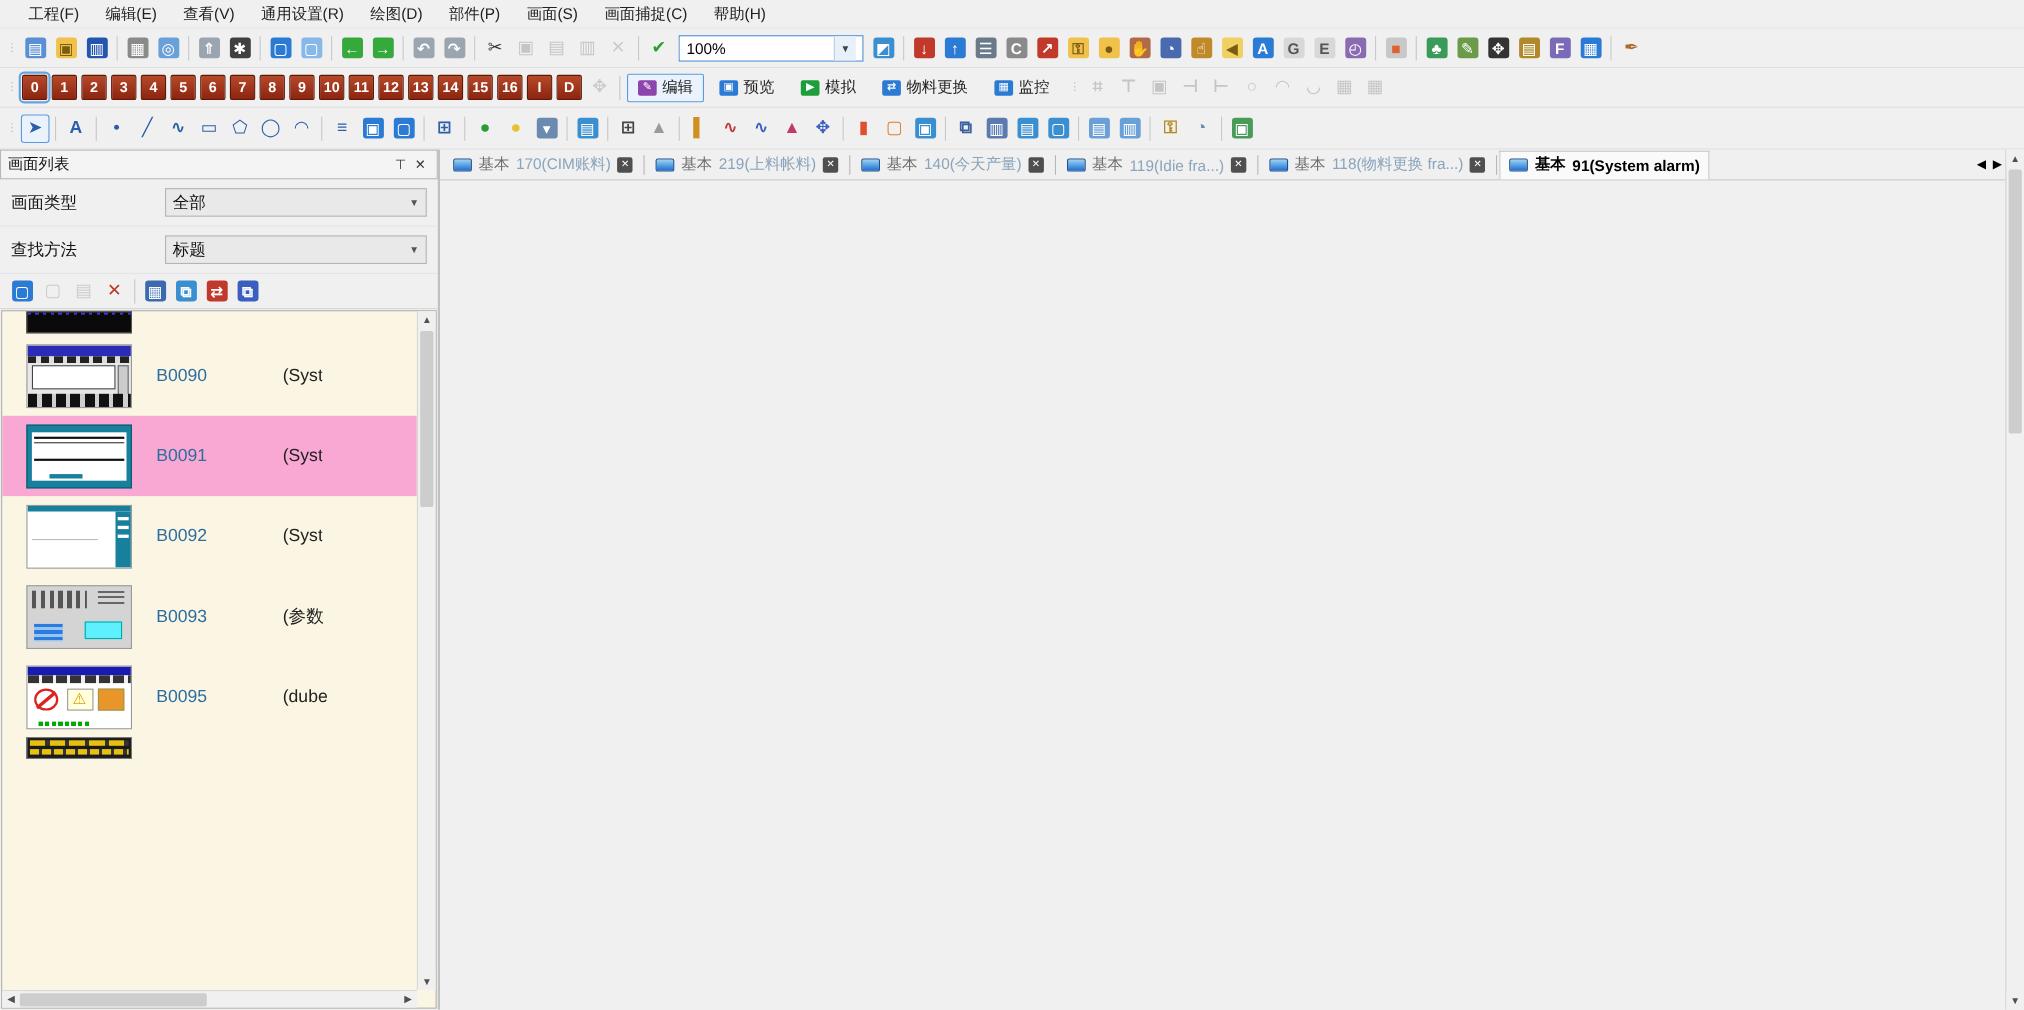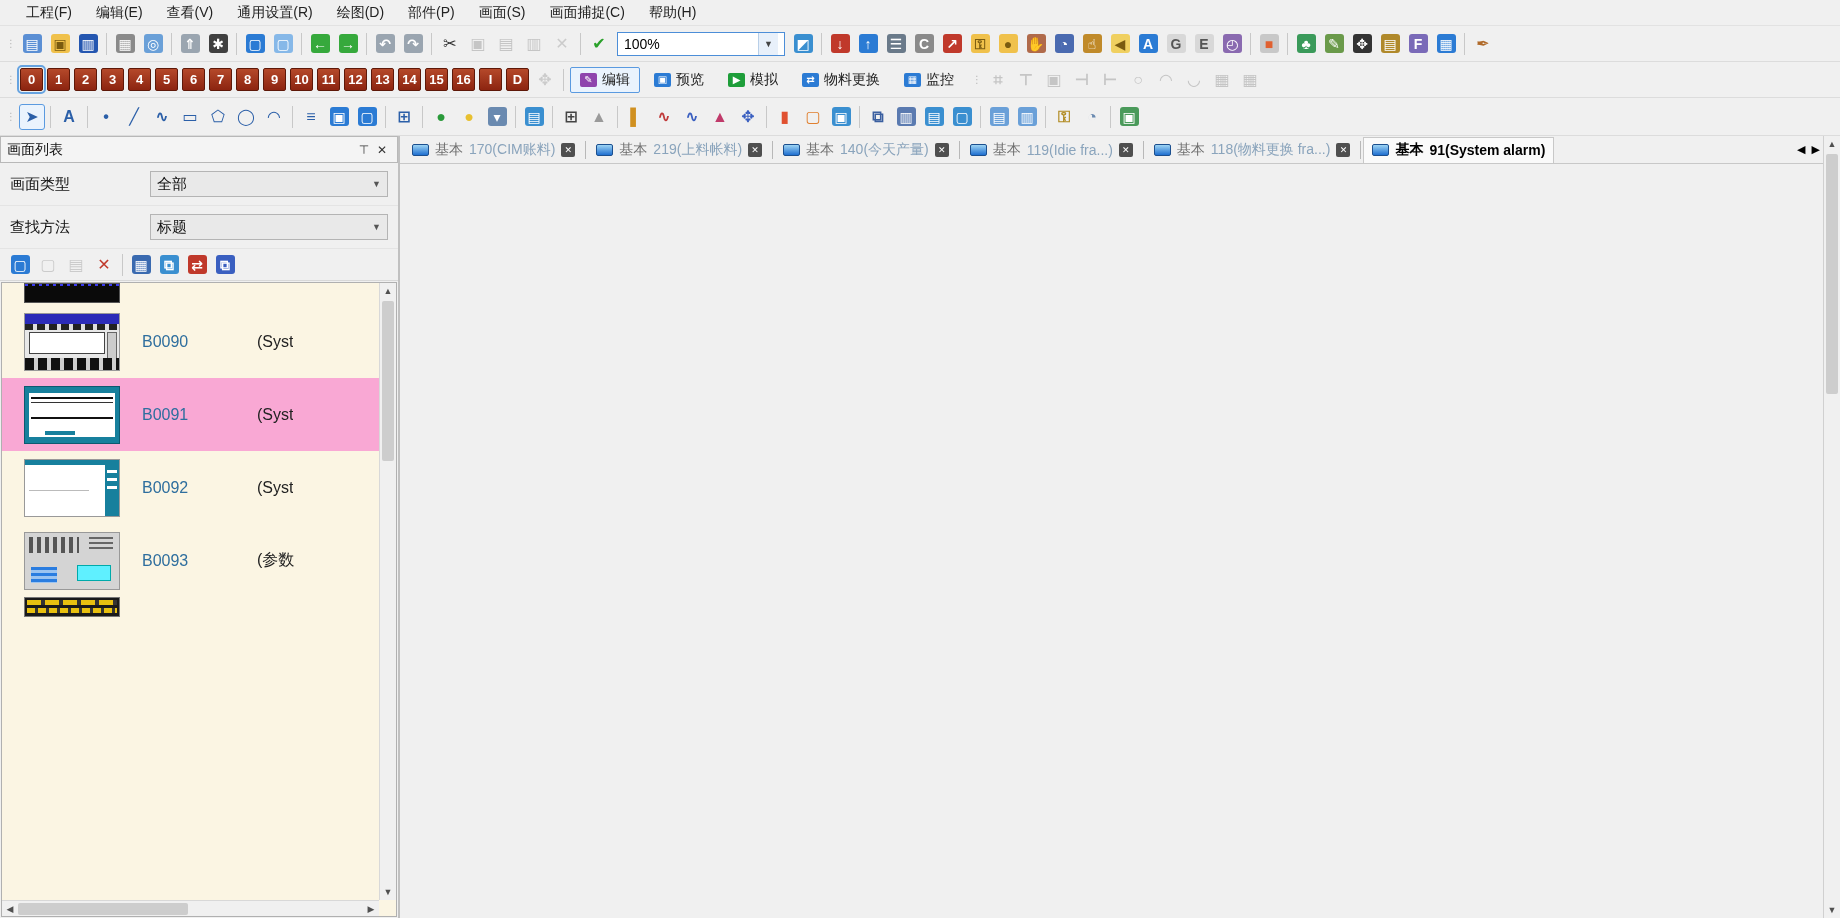--- a/index.html
+++ b/index.html
@@ -594,20 +594,32 @@
           <div class="list-item">
             <div class="thumb t-params">
               <div class="w1"></div>
               <div class="w2"></div>
               <div class="blue"></div>
               <div class="cyan"></div>
             </div>
             <span class="li-id">B0093</span>
             <span class="li-name">(参数</span>
           </div>
+          <div class="list-item">
+            <div class="thumb t-warn">
+              <div class="bar"></div>
+              <div class="bar2"></div>
+              <div class="i1"></div>
+              <div class="i2"></div>
+              <div class="i3"></div>
+              <div class="txt"></div>
+            </div>
+            <span class="li-id">B0095</span>
+            <span class="li-name">(dube</span>
+          </div>
           <div class="partial">
             <div class="thumb t-yellow" style="height: 20px;">
               <div class="y1"></div>
               <div class="y2"></div>
             </div>
           </div>
         </div>
       <div class="vsb">
         <div class="sb-arrow" style="position:absolute;top:0;left:0;">▲</div>
         <div class="sb-thumbv" style="top:18px;height:160px;"></div>

